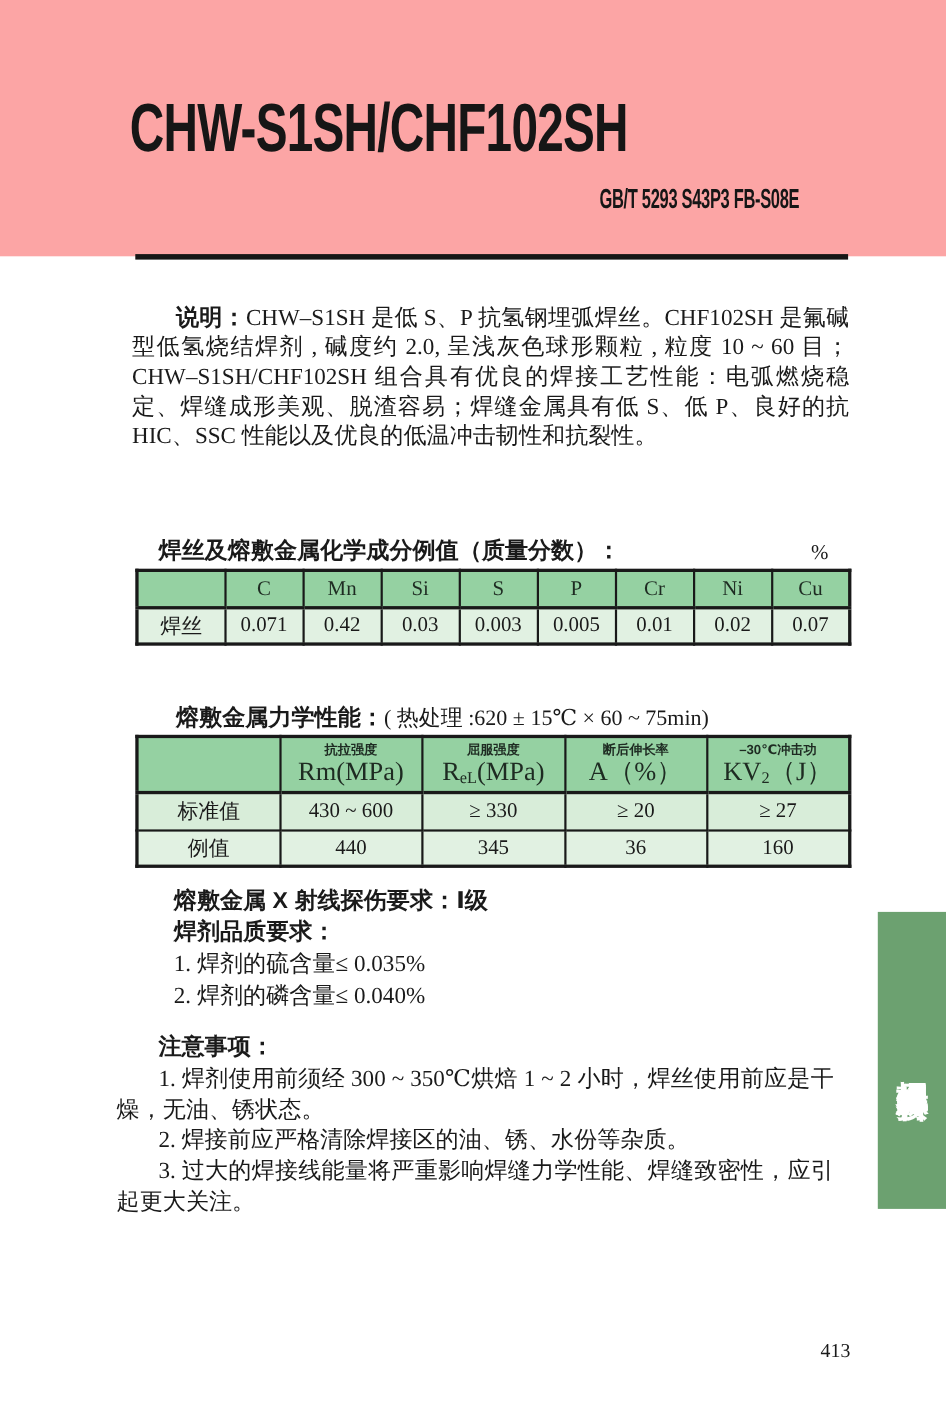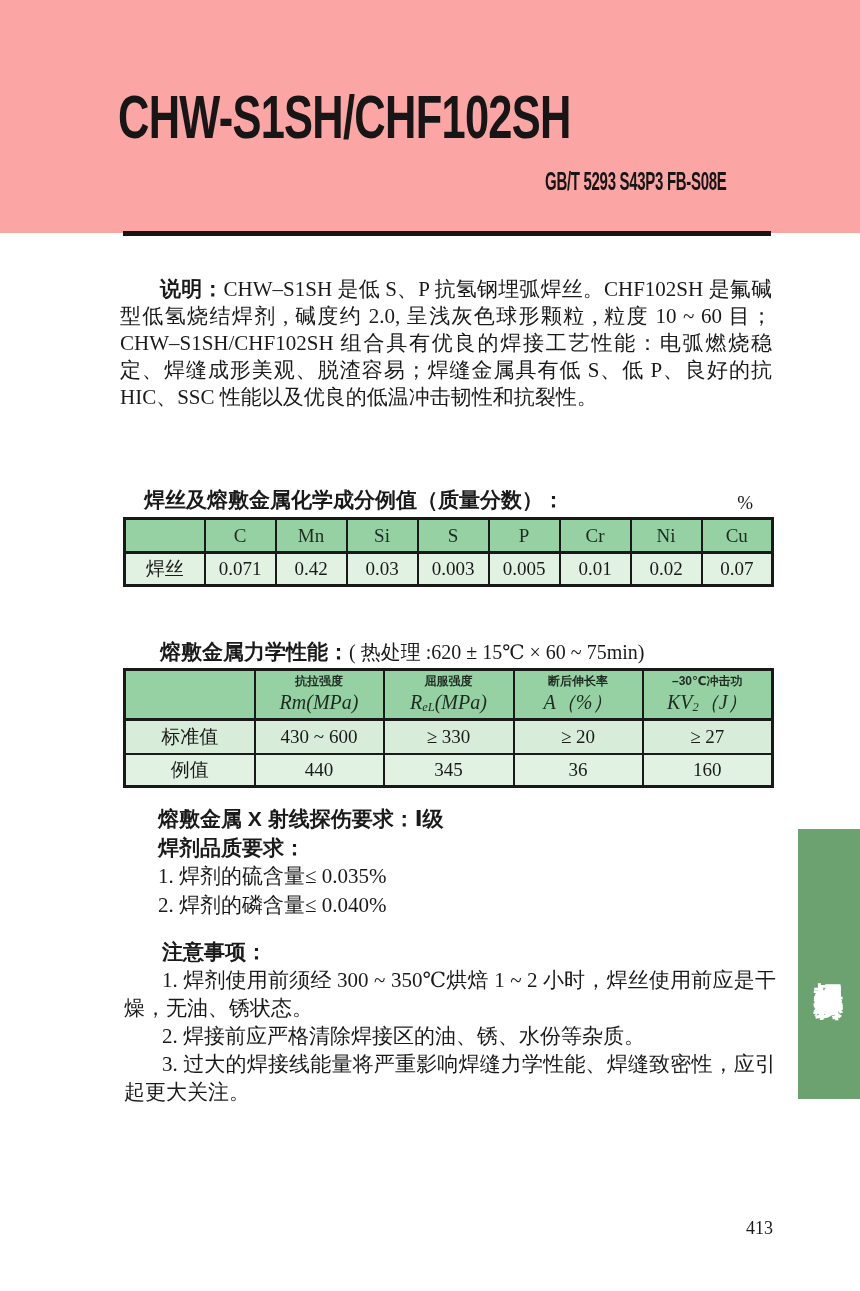--- a/index.html
+++ b/index.html
@@ -32,31 +32,31 @@
   .tbl td,.tbl th{border:2px solid #191919;text-align:center;vertical-align:middle;
                   font-weight:normal;font-size:19px;padding:0;}
   .tbl{border:3px solid #191919;}
   .thead-row th{background:#95d1a2;height:31px;color:#1e2b22;border-bottom:3px solid #191919;}
   .row-light td{background:#e1f1e2;height:30px;}
   .row-med td{background:#d8edd9;height:32px;}
   #chem{top:517px;}
   #mech{top:668px;}
   #mech .thead-row th{height:45px;line-height:21px;}
   #mech .h1{font-family:"Liberation Sans","DejaVu Sans",sans-serif;font-weight:700;font-size:12px;}
-  #mech .h2{font-size:20px;font-style:italic;}
+  #mech .h2{font-size:24px;}
   .sub{font-size:.62em;vertical-align:-.18em;}
 
   .sec2{position:absolute;left:123px;top:638px;width:660px;white-space:nowrap;font-size:20px;}
   .sec2 .t{padding-left:37px;font-family:"Liberation Sans","DejaVu Sans",sans-serif;font-weight:700;font-size:21px;}
 
   
   .quality{position:absolute;left:120px;top:804px;width:652px;font-size:21px;line-height:29px;}
   .quality div{padding-left:38px;}
   .q-strong{font-family:"Liberation Sans","DejaVu Sans",sans-serif;font-weight:700;}
-  .notes{position:absolute;left:124px;top:938px;width:652px;font-size:21px;line-height:28px;text-align:justify;}
+  .notes{position:absolute;left:106px;top:938px;width:652px;font-size:21px;line-height:28px;text-align:justify;}
   .notes p{margin:0;text-indent:38px;}
   .notes .head{font-family:"Liberation Sans","DejaVu Sans",sans-serif;font-weight:700;}
 
   
   .side-tab{position:absolute;left:798px;top:829px;width:62px;height:270px;background:#6ca170;
             display:flex;align-items:center;justify-content:center;}
   .side-tab span{writing-mode:vertical-rl;text-orientation:upright;color:#ffffff;
                  font-family:"Liberation Sans","DejaVu Sans",sans-serif;font-weight:700;
                  font-size:29px;letter-spacing:1px;line-height:62px;}
   .pageno{position:absolute;left:746px;top:1218px;font-size:18px;color:#1a1a1a;}

